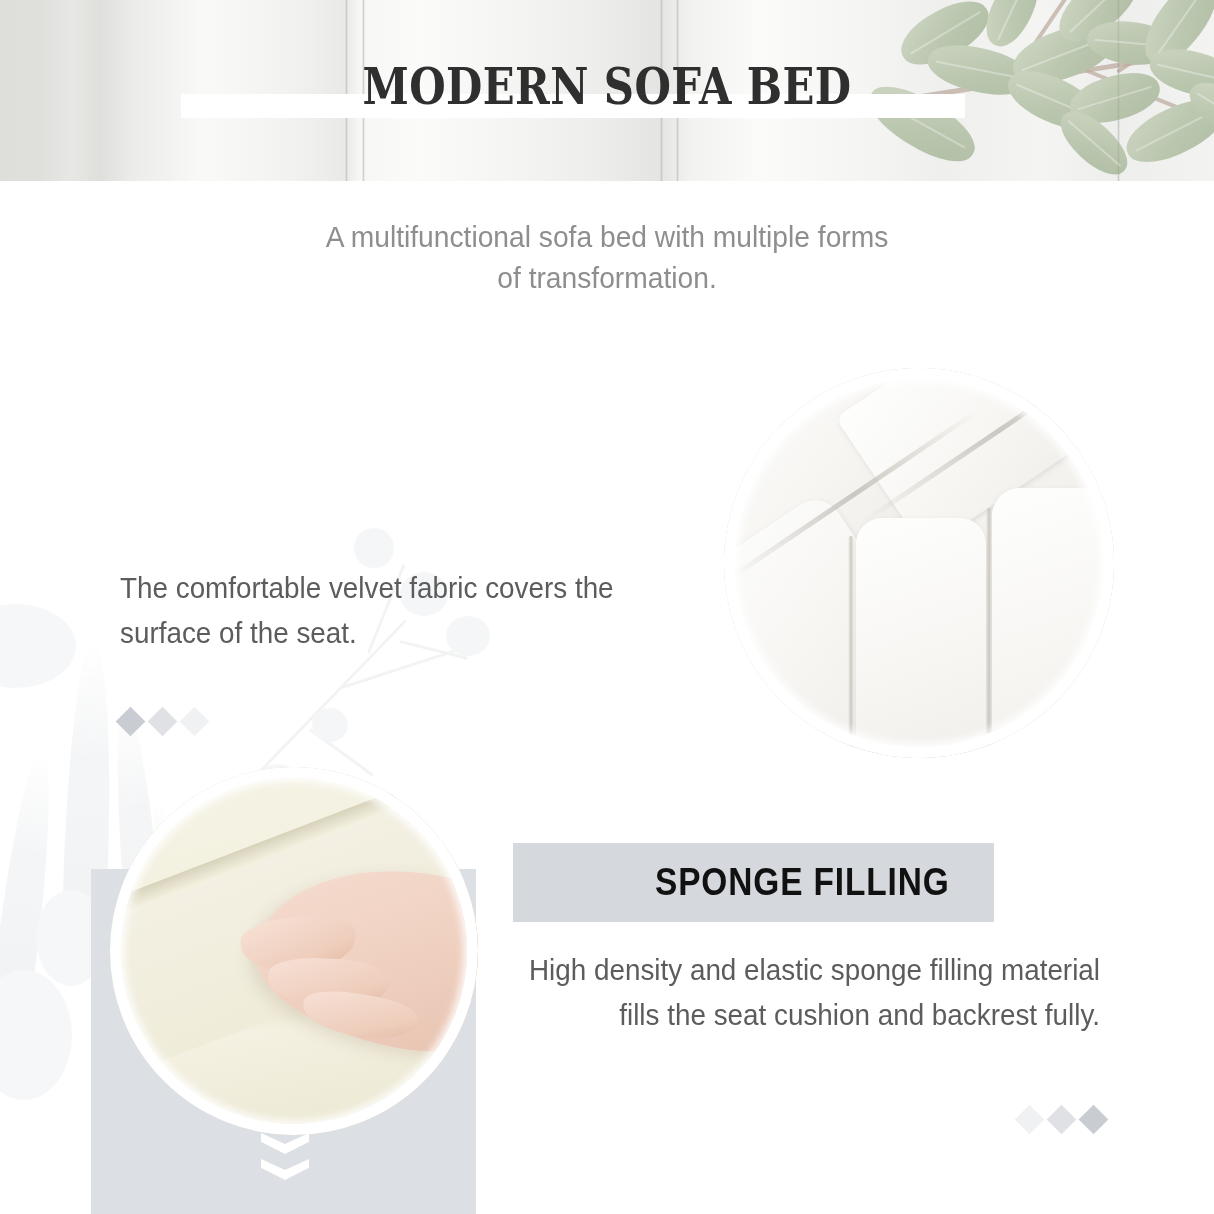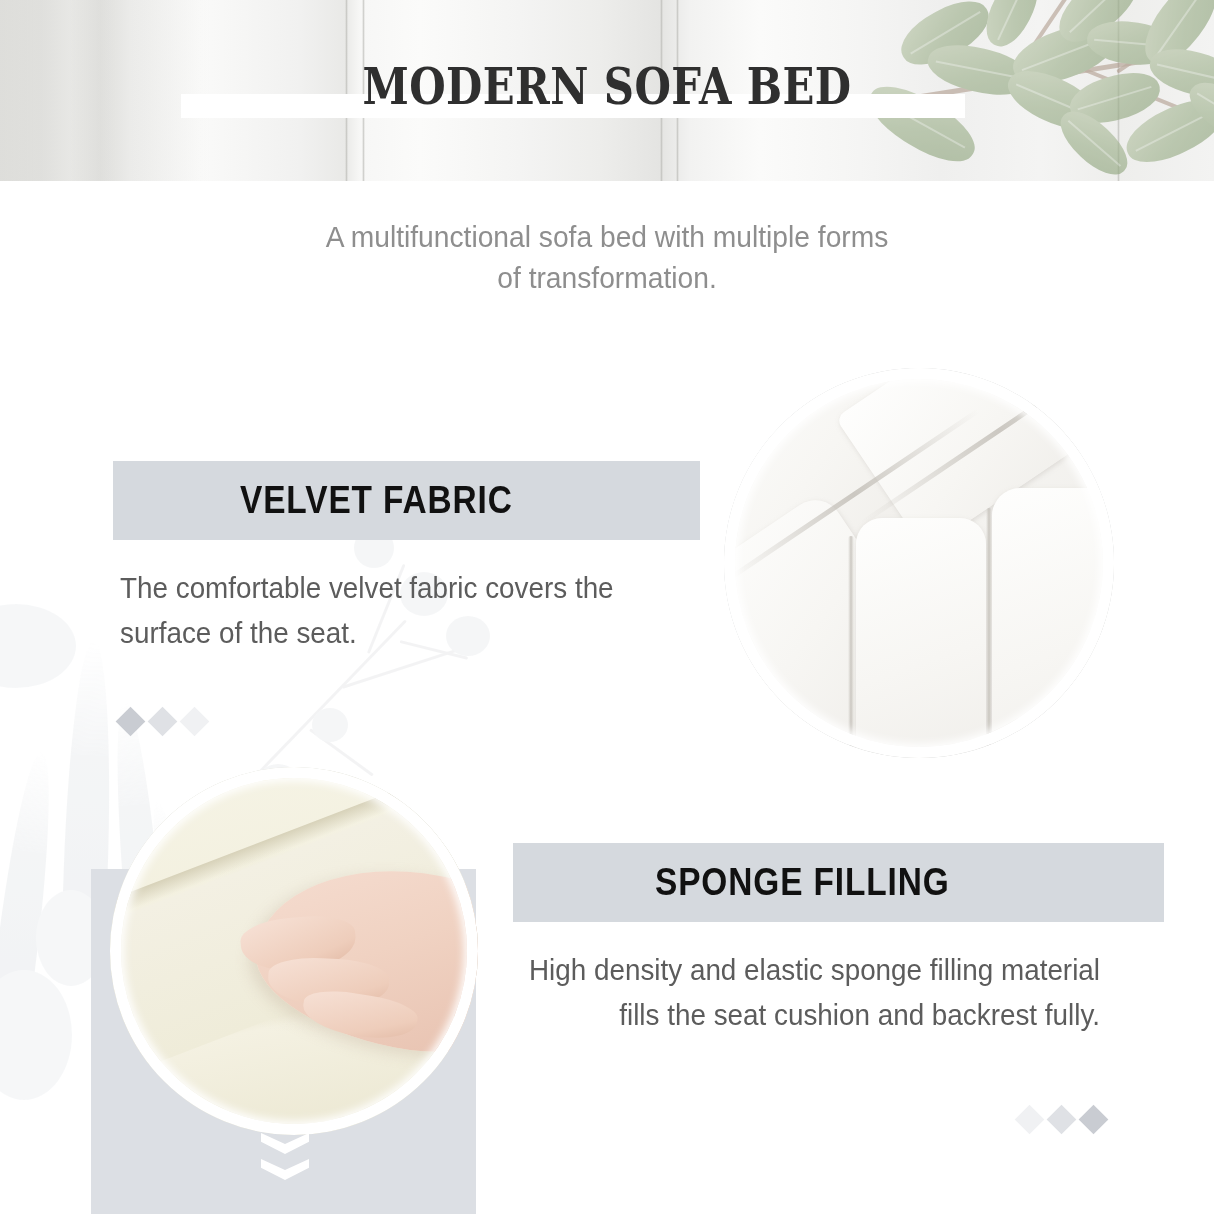--- a/index.html
+++ b/index.html
@@ -186,21 +186,21 @@
     top: 461px;
     width: 587px;
     height: 79px;
     justify-content: flex-start;
     padding-left: 127px;
     box-sizing: border-box;
   }
   .bar-sponge {
     left: 513px;
     top: 843px;
-    width: 651px;
+    width: 481px;
     height: 79px;
     justify-content: flex-start;
     padding-left: 142px;
     box-sizing: border-box;
   }
   .bar-title {
     font-size: 38px;
     font-weight: 700;
     color: #111111;
     letter-spacing: 1px;
@@ -405,23 +405,20 @@
     <div class="twig" style="left:150px; top:120px; width:70px;  height:2.5px; transform:rotate(14deg);"></div>
     <div class="bud" style="left:104px; top:8px;   width:40px; height:40px;"></div>
     <div class="bud" style="left:150px; top:52px;  width:48px; height:44px;"></div>
     <div class="bud" style="left:196px; top:96px;  width:44px; height:40px;"></div>
     <div class="bud" style="left:62px;  top:188px; width:36px; height:34px;"></div>
     <div class="bud" style="left:6px;   top:244px; width:44px; height:40px;"></div>
   </div>
 
   <div class="gray-panel"></div>
 
-  <div class="bar bar-velvet">
-    <span class="bar-title">VELVET FABRIC</span>
-  </div>
   <div class="body-text txt-velvet">The comfortable velvet fabric covers the surface of the seat.</div>
 
   <div class="photo-circle circle-velvet">
     <div class="velvet-img">
       <div class="velvet-panel" style="left:-40px; top:-30px; width:300px; height:210px; transform:rotate(-34deg); border-radius:10px;"></div>
       <div class="velvet-panel" style="left:128px; top:-56px; width:330px; height:160px; transform:rotate(-34deg); border-radius:10px;"></div>
       <div class="velvet-panel" style="left:-60px; top:170px; width:250px; height:250px; transform:rotate(-34deg); border-radius:28px;"></div>
       <div class="velvet-panel" style="left:132px; top:150px; width:130px; height:290px; border-radius:26px 26px 10px 10px;"></div>
       <div class="velvet-panel" style="left:268px; top:120px; width:150px; height:320px; border-radius:28px 28px 10px 10px;"></div>
       <div class="velvet-seam" style="left:-20px; top:124px; width:300px; height:5px; transform:rotate(-34deg);"></div>

